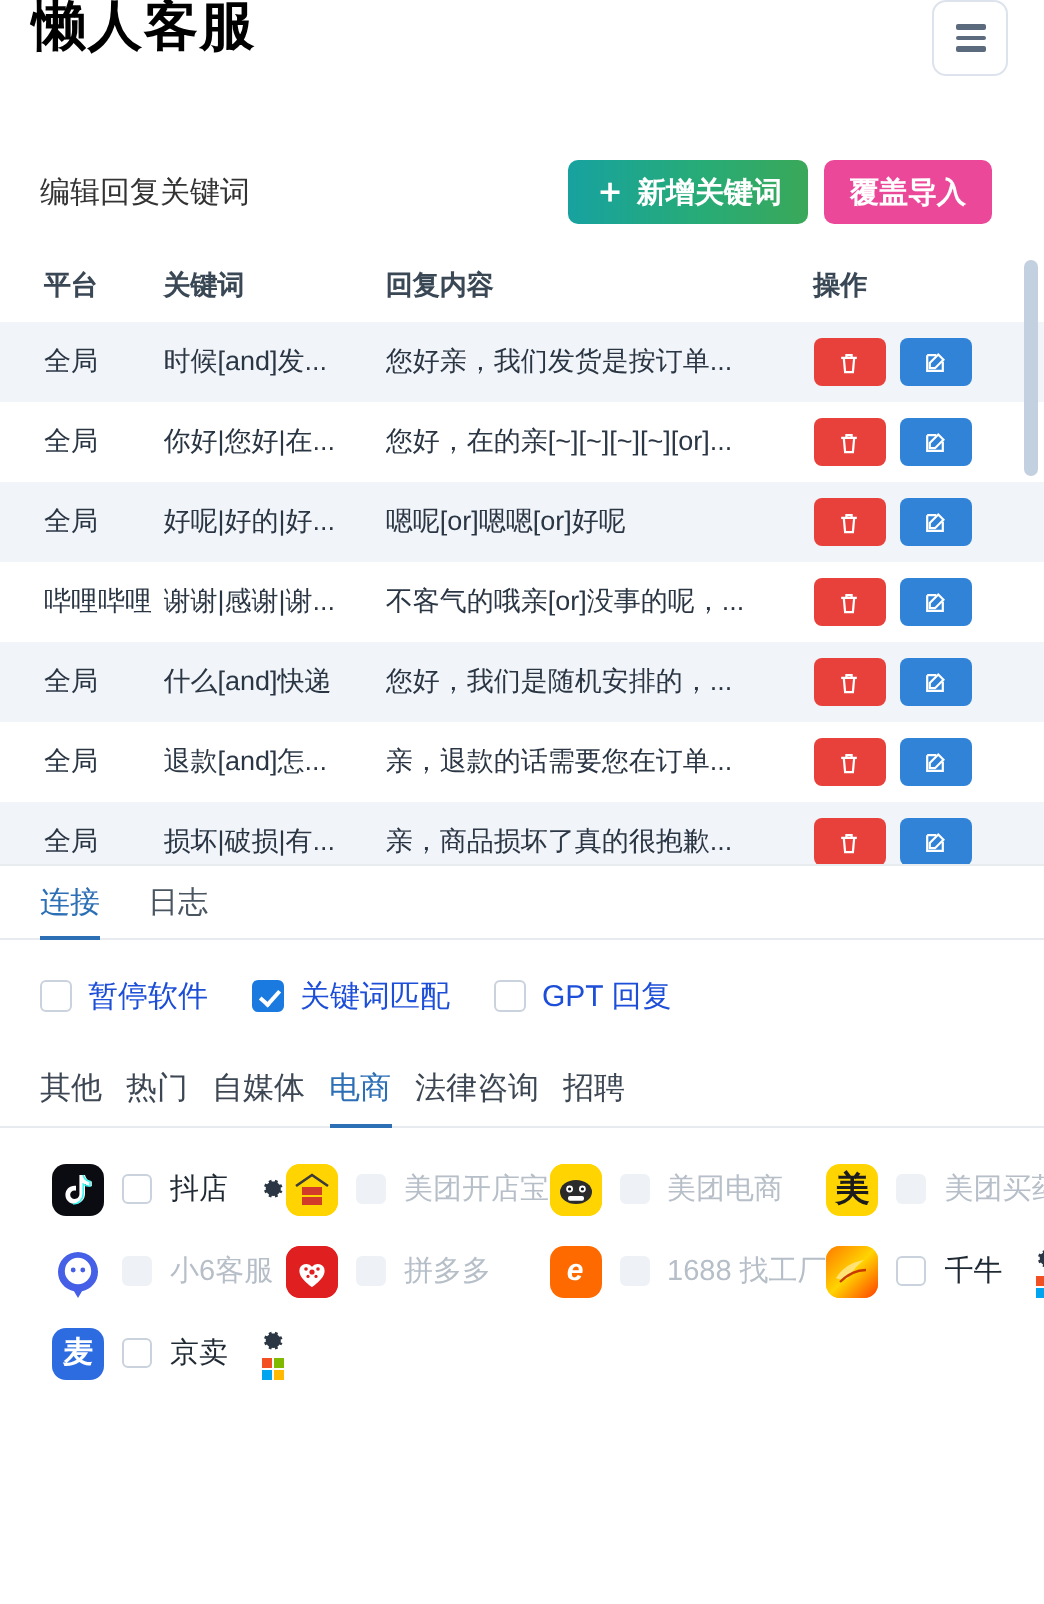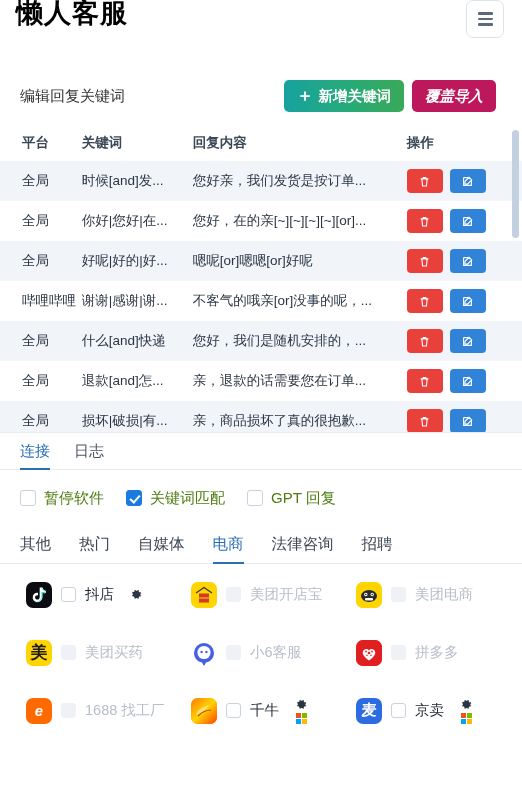--- a/index.html
+++ b/index.html
@@ -41,23 +41,22 @@
     font-family: inherit; font-weight: 700; color: #fff;
     display: inline-flex; align-items: center; justify-content: center;
   }
   .btn-add {
     height: 32px; padding: 0 13px; font-size: 14.5px;
     background: linear-gradient(90deg, #17a2a0 0%, #27ab77 55%, #3aa859 100%);
     margin-right: 8px; gap: 5px;
   }
   .btn-add .plus { font-size: 17px; font-weight: 700; line-height: 1; position: relative; top: -1px; }
   .btn-import {
-    height: 32px; padding: 0 13px; font-size: 14.5px; background: #be185d;
+    height: 32px; padding: 0 13px; font-size: 14.5px; background: #ec4899;
     margin-right: 8px;
-    font-style: italic;
   }
   .btn-export {
     height: 32px; padding: 0 14px; font-size: 14.5px;
     background: #f2f4f7; color: #212529; font-weight: 700;
   }
 
   
   .table-wrap {
     margin: 12px 0 0 0; position: relative;
     height: 305px; overflow: hidden;
@@ -107,51 +106,51 @@
     padding-bottom: 7px; border-bottom: 2.5px solid transparent;
     position: relative; top: 1px;
   }
   .tab.active { color: #2c6fb5; border-bottom-color: #2c6fb5; }
 
   
   .checkrow {
     display: flex; align-items: center; padding: 0 20px;
     height: 56px; gap: 22px;
   }
-  .chk { display: inline-flex; align-items: center; gap: 8px; cursor: pointer; font-size: 15px; color: #4d7c0f; }
+  .chk { display: inline-flex; align-items: center; gap: 8px; cursor: pointer; font-size: 15px; color: #1d4ed8; }
   .box {
     width: 16px; height: 16px; border: 1px solid #c9d2dd; border-radius: 3px;
     background: #fff; display: inline-block; flex: none;
   }
   .box.checked {
     background: #1a7ae0; border-color: #1a7ae0;
     position: relative;
   }
   .box.checked::after {
     content: ""; position: absolute; left: 4.5px; top: 1.5px;
     width: 4px; height: 8px; border: solid #fff;
     border-width: 0 2px 2px 0; transform: rotate(42deg);
   }
 
   
   .cattabs {
     display: flex; align-items: flex-end; padding: 0 20px;
-    height: 38px; border-bottom: 1px solid #e7ebf0; gap: 28px;
+    height: 38px; border-bottom: 1px solid #e7ebf0; gap: 12px;
   }
   .cattab {
     font-size: 15.5px; color: #3d4753; cursor: pointer;
     padding-bottom: 7px; border-bottom: 2.5px solid transparent;
     position: relative; top: 1px;
   }
   .cattab.active { color: #2c6fb5; border-bottom-color: #2c6fb5; }
 
   
   .platgrid {
-    display: grid; grid-template-columns: 1fr 1fr 1fr;
-    padding: 10px 18px 0 26px; row-gap: 0; column-gap: 0; gap: 17px;
+    display: grid; grid-template-columns: 1fr 1fr 1fr 1fr;
+    padding: 10px 18px 0 26px; row-gap: 0; column-gap: 0;
   }
   .plat { display: flex; align-items: center; height: 41px; gap: 9px; }
   .logo {
     width: 26px; height: 26px; border-radius: 7px; flex: none;
     display: flex; align-items: center; justify-content: center;
     font-size: 14px; font-weight: 700; overflow: hidden; position: relative;
   }
   .pbox {
     width: 15px; height: 15px; border-radius: 3px; flex: none;
     border: 1px solid #c9d2dd; background: #fff;

